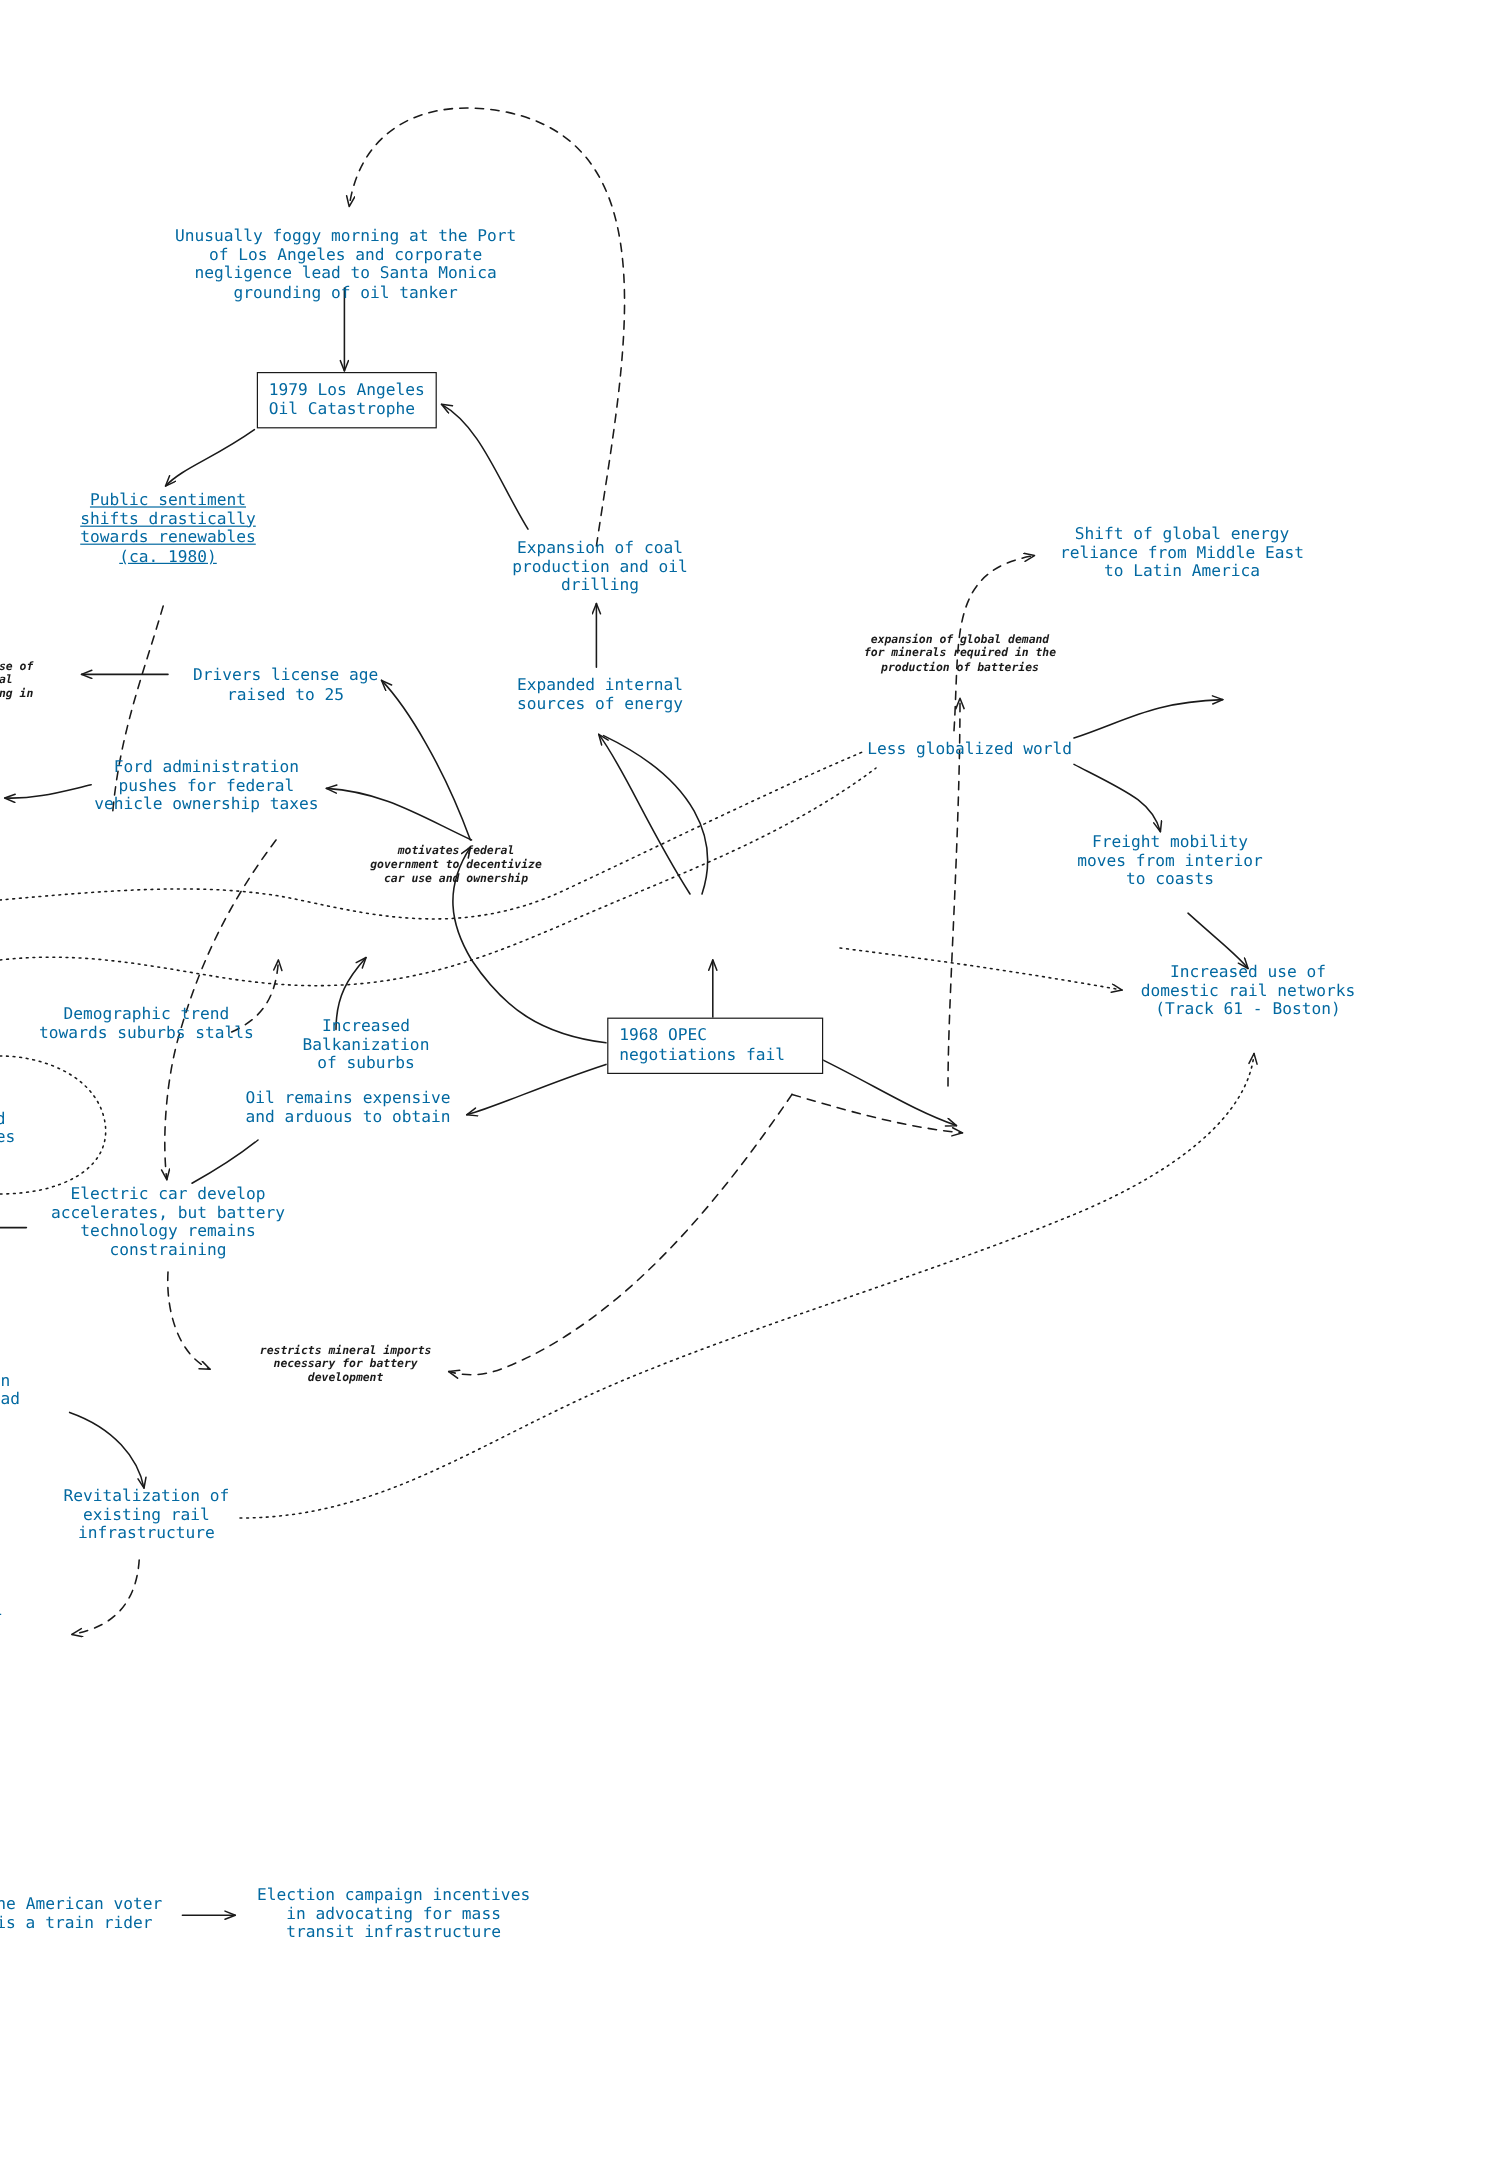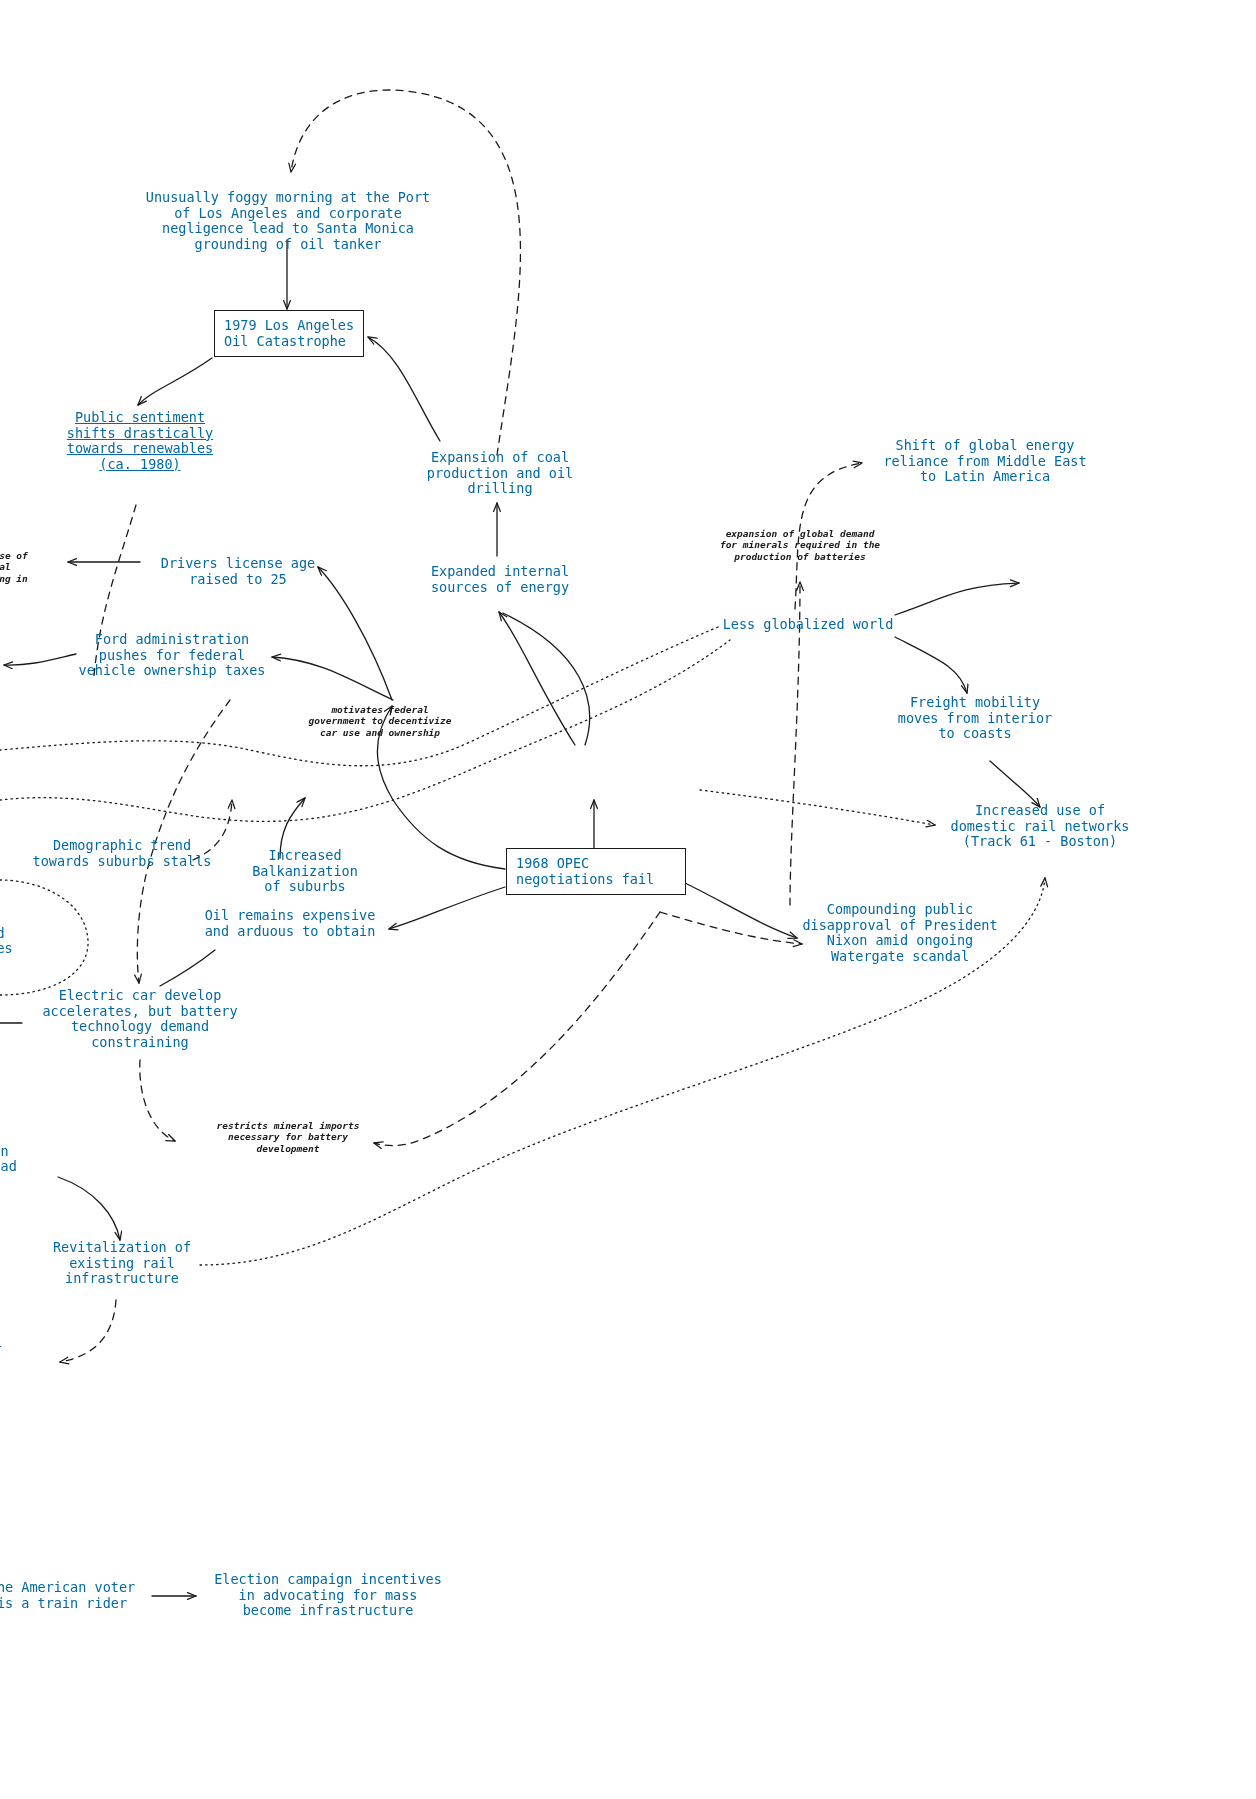--- a/index.html
+++ b/index.html
@@ -151,51 +151,47 @@
 
   <div class="node" style="left:22px;top:838px;width:200px;">Demographic trend
 towards suburbs stalls</div>
 
   <div class="node boxed" style="left:506px;top:848px;width:160px;">1968 OPEC
 negotiations fail</div>
 
   <div class="node" style="left:190px;top:908px;width:200px;">Oil remains expensive
 and arduous to obtain</div>
 
-  <div class="node" style="left:800px;top:902px;width:200px;">Compounding public
-disapproval of President
-Nixon amid ongoing
-Watergate scandal</div>
 
   <div class="node lbl-left" style="left:-28px;top:910px;width:80px;text-align:left;font-style:normal;font-weight:normal;font-size:13.5px;">ify
 ound
 nodes</div>
 
   <div class="node" style="left:30px;top:988px;width:220px;">Electric car develop
 accelerates, but battery
-technology demand
+technology remains
 constraining</div>
 
   <div class="node lbl-left" style="left:-32px;top:1128px;width:90px;text-align:left;font-size:13.5px;">re
 us on
 l road</div>
 
   <div class="node" style="left:32px;top:1240px;width:180px;">Revitalization of
 existing rail
 infrastructure</div>
 
   <div class="node lbl-left" style="left:-14px;top:1335px;width:60px;text-align:left;font-size:13.5px;">al
 l</div>
 
   <div class="node" style="left:-28px;top:1580px;width:180px;">The American voter
 is a train rider</div>
 
   <div class="node" style="left:198px;top:1572px;width:260px;">Election campaign incentives
 in advocating for mass
-become infrastructure</div>
+transit infrastructure</div>
 
   <div class="edgelabel" style="left:300px;top:704px;width:160px;">motivates federal
 government to decentivize
 car use and ownership</div>
 
   <div class="edgelabel" style="left:705px;top:528px;width:190px;">expansion of global demand
 for minerals required in the
 production of batteries</div>
 
   <div class="edgelabel" style="left:198px;top:1120px;width:180px;">restricts mineral imports

